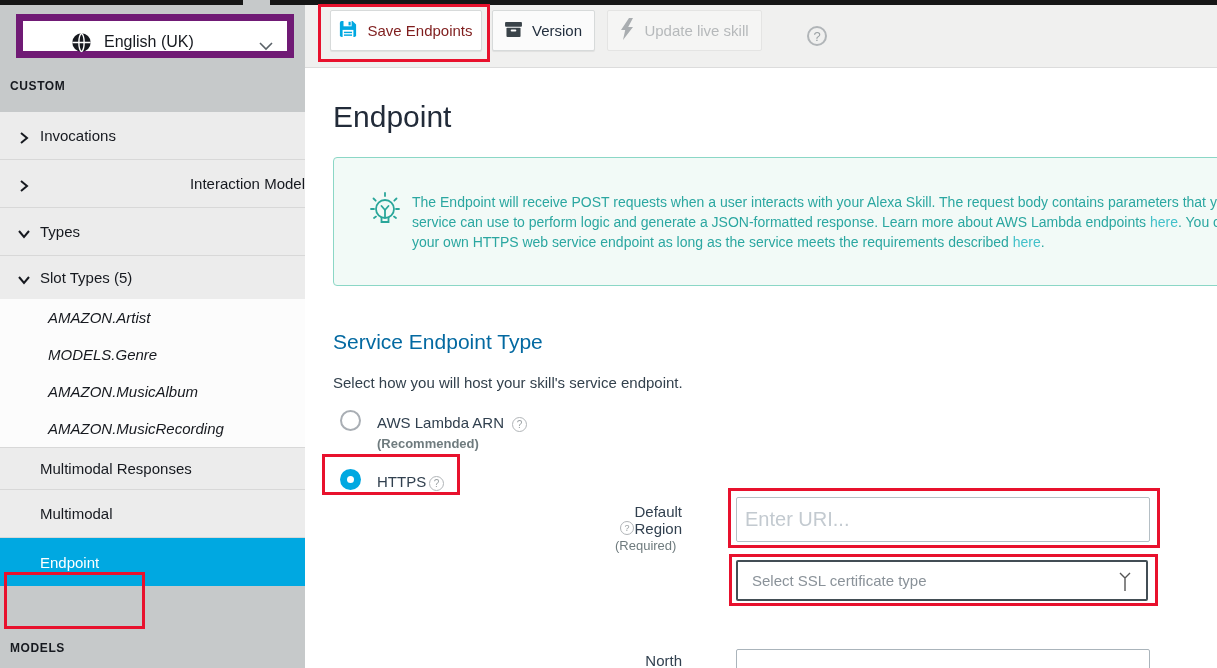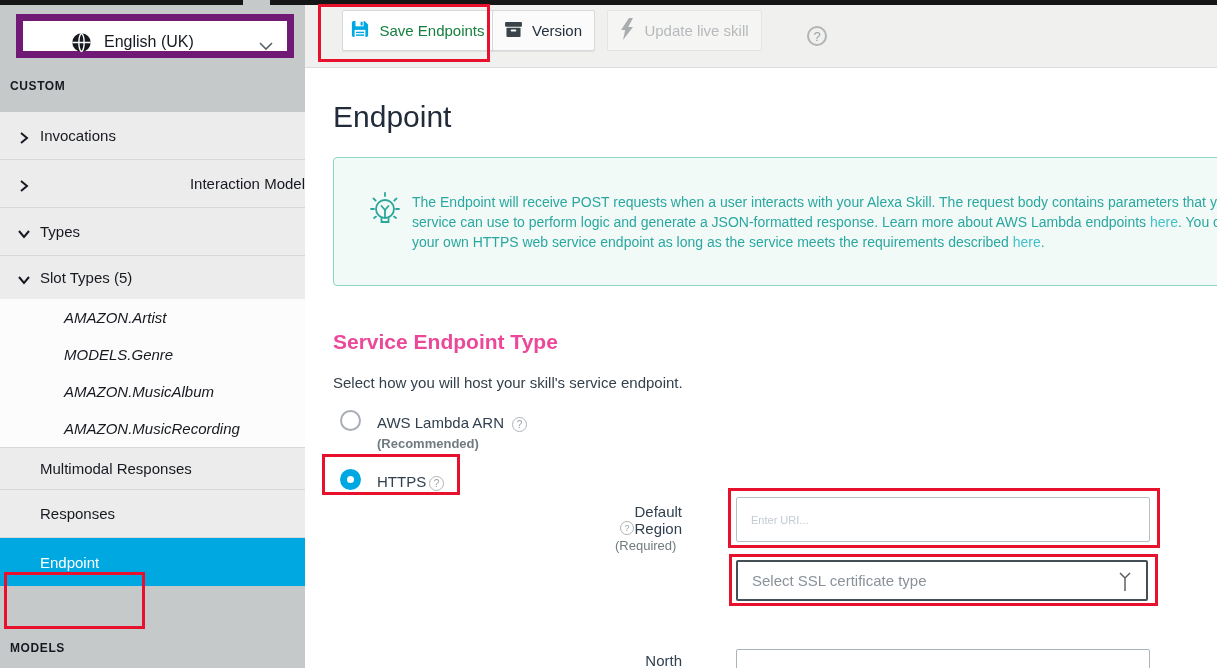--- a/index.html
+++ b/index.html
@@ -16,55 +16,55 @@
   .lang-globe { position:absolute; left:48px; top:11px; width:21px; height:21px; }
   .lang-label { position:absolute; left:81px; top:12px; font-size:16px; color:#16191f; }
   .lang-chevron { position:absolute; right:14px; top:16px; width:14px; height:9px; }
 
   .side-section { position:absolute; left:10px; font-size:12px; font-weight:bold; letter-spacing:0.6px; color:#16191f; }
   .nav { position:absolute; left:0; top:107px; width:305px; }
   .nav-item { position:relative; width:305px; background:#ececec; border-bottom:1px solid #d8d8d8; display:flex; align-items:center; cursor:pointer; color:#16191f; font-size:15px; }
   .nav-item .chev { position:absolute; left:18px; width:12px; height:12px; }
   .nav-item .lbl { margin-left:40px; }
   .sub-list { width:305px; background:#fcfcfc; }
-  .sub-item { width:305px; height:37px; display:flex; align-items:center; padding-left:64px; font-size:15px; color:#16191f; background:#fcfcfc; cursor:pointer; }
+  .sub-item { width:305px; height:37px; display:flex; align-items:center; padding-left:48px; font-size:15px; color:#16191f; background:#fcfcfc; cursor:pointer; }
   .sub-item.it { font-style:italic; }
   .nav-item.active { background:#00a8e1; color:#fff; border-bottom:none; }
 
   
   .redbox { border:3px solid #e8112d; pointer-events:none; z-index:50; }
 
   
   .toolbar { left:305px; top:5px; width:912px; height:63px; background:#f0f0ef; border-bottom:1px solid #dcdcdc; }
   .tbtn { position:absolute; top:10px; height:41px; border:1px solid #d7dada; border-radius:2px; background:#fff; box-shadow:0 1px 1px rgba(0,0,0,0.07); display:flex; align-items:center; justify-content:center; gap:10px; font-size:15px; cursor:pointer; }
   .tbtn.secondary { background:#fbfbfb; color:#232f3e; }
   .tbtn.disabled { background:#f5f5f4; border-color:#e4e4e3; color:#b6b9bb; cursor:default; box-shadow:none; }
-  .tbtn.primary-label { color:#15803d;margin-left:12px; }
+  .tbtn.primary-label { color:#7f1d1d; }
   .qicon { border-radius:50%; border:1px solid #b1b5b8; color:#9aa0a3; text-align:center; display:inline-block; background:transparent; }
 
   
   .h1 { left:333px; top:100px; font-size:30px; font-weight:300; color:#222b39; }
   .infobox { left:333px; top:157px; width:958px; height:129px; background:#f2faf7; border:1px solid #8bd7c6; border-radius:4px; }
   .info-bulb { left:365px; top:190px; width:40px; height:44px; }
   .info-text { left:412px; top:192px; width:866px; font-size:14px; line-height:20px; color:#2ba7a1; }
   .info-text a { color:#41c0c9; text-decoration:none; cursor:pointer; }
 
-  .sec-h { left:333px; top:330px; font-size:21px; color:#ec4899; font-weight:700; }
+  .sec-h { left:333px; top:330px; font-size:21px; color:#0369a1; font-weight:400; }
   .sec-sub { left:333px; top:374px; font-size:15px; color:#33414d; }
 
   .radio { width:21px; height:21px; border-radius:50%; border:2px solid #a9aeb4; background:#fff; cursor:pointer; }
   .radio.selected { border:none; background:#00a8e1; position:relative; }
   .radio.selected::after { content:""; position:absolute; left:7px; top:7px; width:7px; height:7px; border-radius:50%; background:#fff; }
   .radio-label { font-size:15px; color:#31404f; }
   .radio-sub { font-size:13px; color:#6f7b7e; }
 
   .fld-label { font-size:15px; color:#31404f; text-align:right; width:90px; }
   .req { font-size:13px; color:#6f7b7e; }
 
-  .uri-input { left:736px; top:497px; width:414px; height:45px; border:1px solid #b5bfc5; border-radius:2px; background:#fff; padding-left:14px; font-size:11px; color:#333; font-family:"Liberation Sans", sans-serif; }
+  .uri-input { left:736px; top:497px; width:414px; height:45px; border:1px solid #b5bfc5; border-radius:2px; background:#fff; padding-left:8px; font-size:20px; color:#333; font-family:"Liberation Sans", sans-serif; }
   .uri-input::placeholder { color:#c3cad0; }
   .ssl-select { left:736px; top:560px; width:412px; height:41px; border:2px solid #434e55; border-radius:2px; background:#fff; display:flex; align-items:center; padding-left:14px; font-size:15px; color:#8a9299; cursor:pointer; }
   .ssl-arrow { position:absolute; right:14px; top:8px; width:14px; height:24px; }
   .na-input { left:736px; top:649px; width:414px; height:40px; border:1px solid #aab4bb; border-radius:2px; background:#fff; padding-left:14px; font-size:15px; font-family:"Liberation Sans", sans-serif; }
 </style>
 </head>
 <body>
 
 <div class="abs topbar"></div>
 <div class="abs topbar-notch"></div>
@@ -126,21 +126,21 @@
         </div>
       <div class="sub-item it">
           <span>AMAZON.MusicRecording</span>
         </div>
     </div>
 
     <div class="nav-item" style="height:43px; border-top:1px solid #d8d8d8;">
       <span class="lbl">Multimodal Responses</span>
     </div>
     <div class="nav-item" style="height:48px;">
-      <span class="lbl">Responses</span>
+      <span class="lbl">Multimodal</span>
     </div>
     <div class="nav-item active" style="height:48px;">
       <span class="lbl">Endpoint</span>
     </div>
   </div>
 
   <div class="side-section" style="top:636px;">MODELS</div>
 </div>
 
 <div class="abs toolbar"></div>

